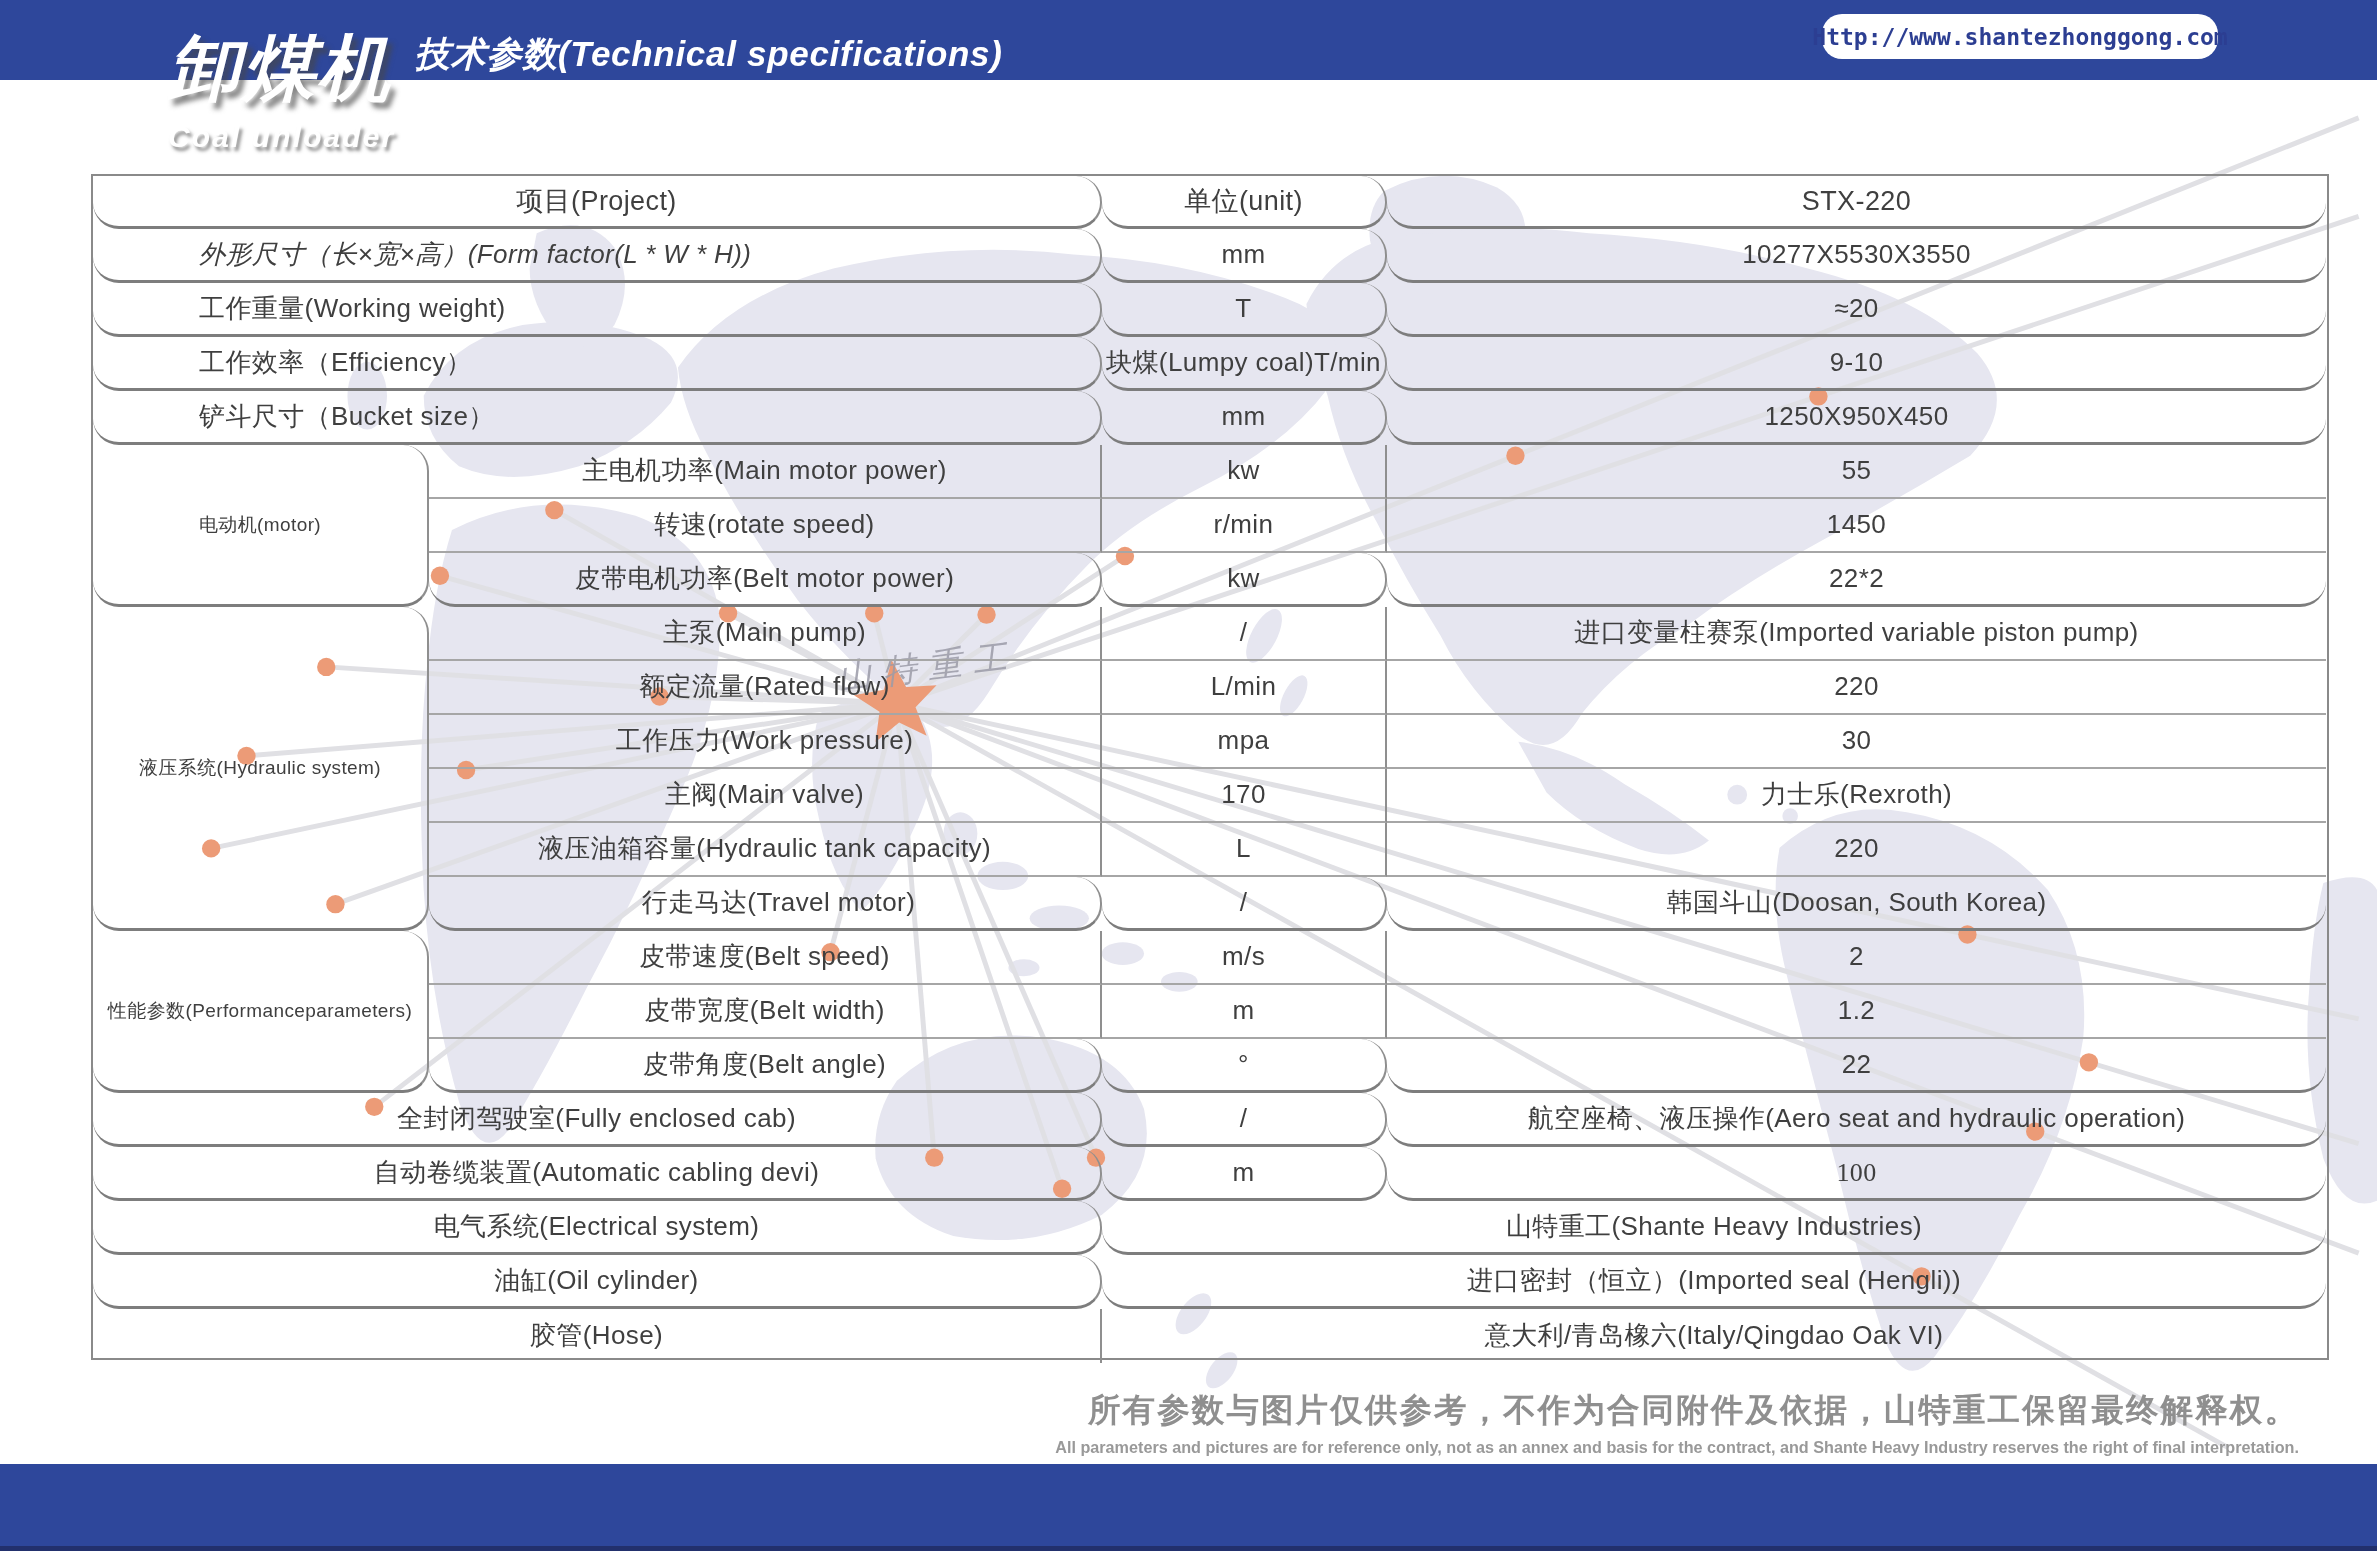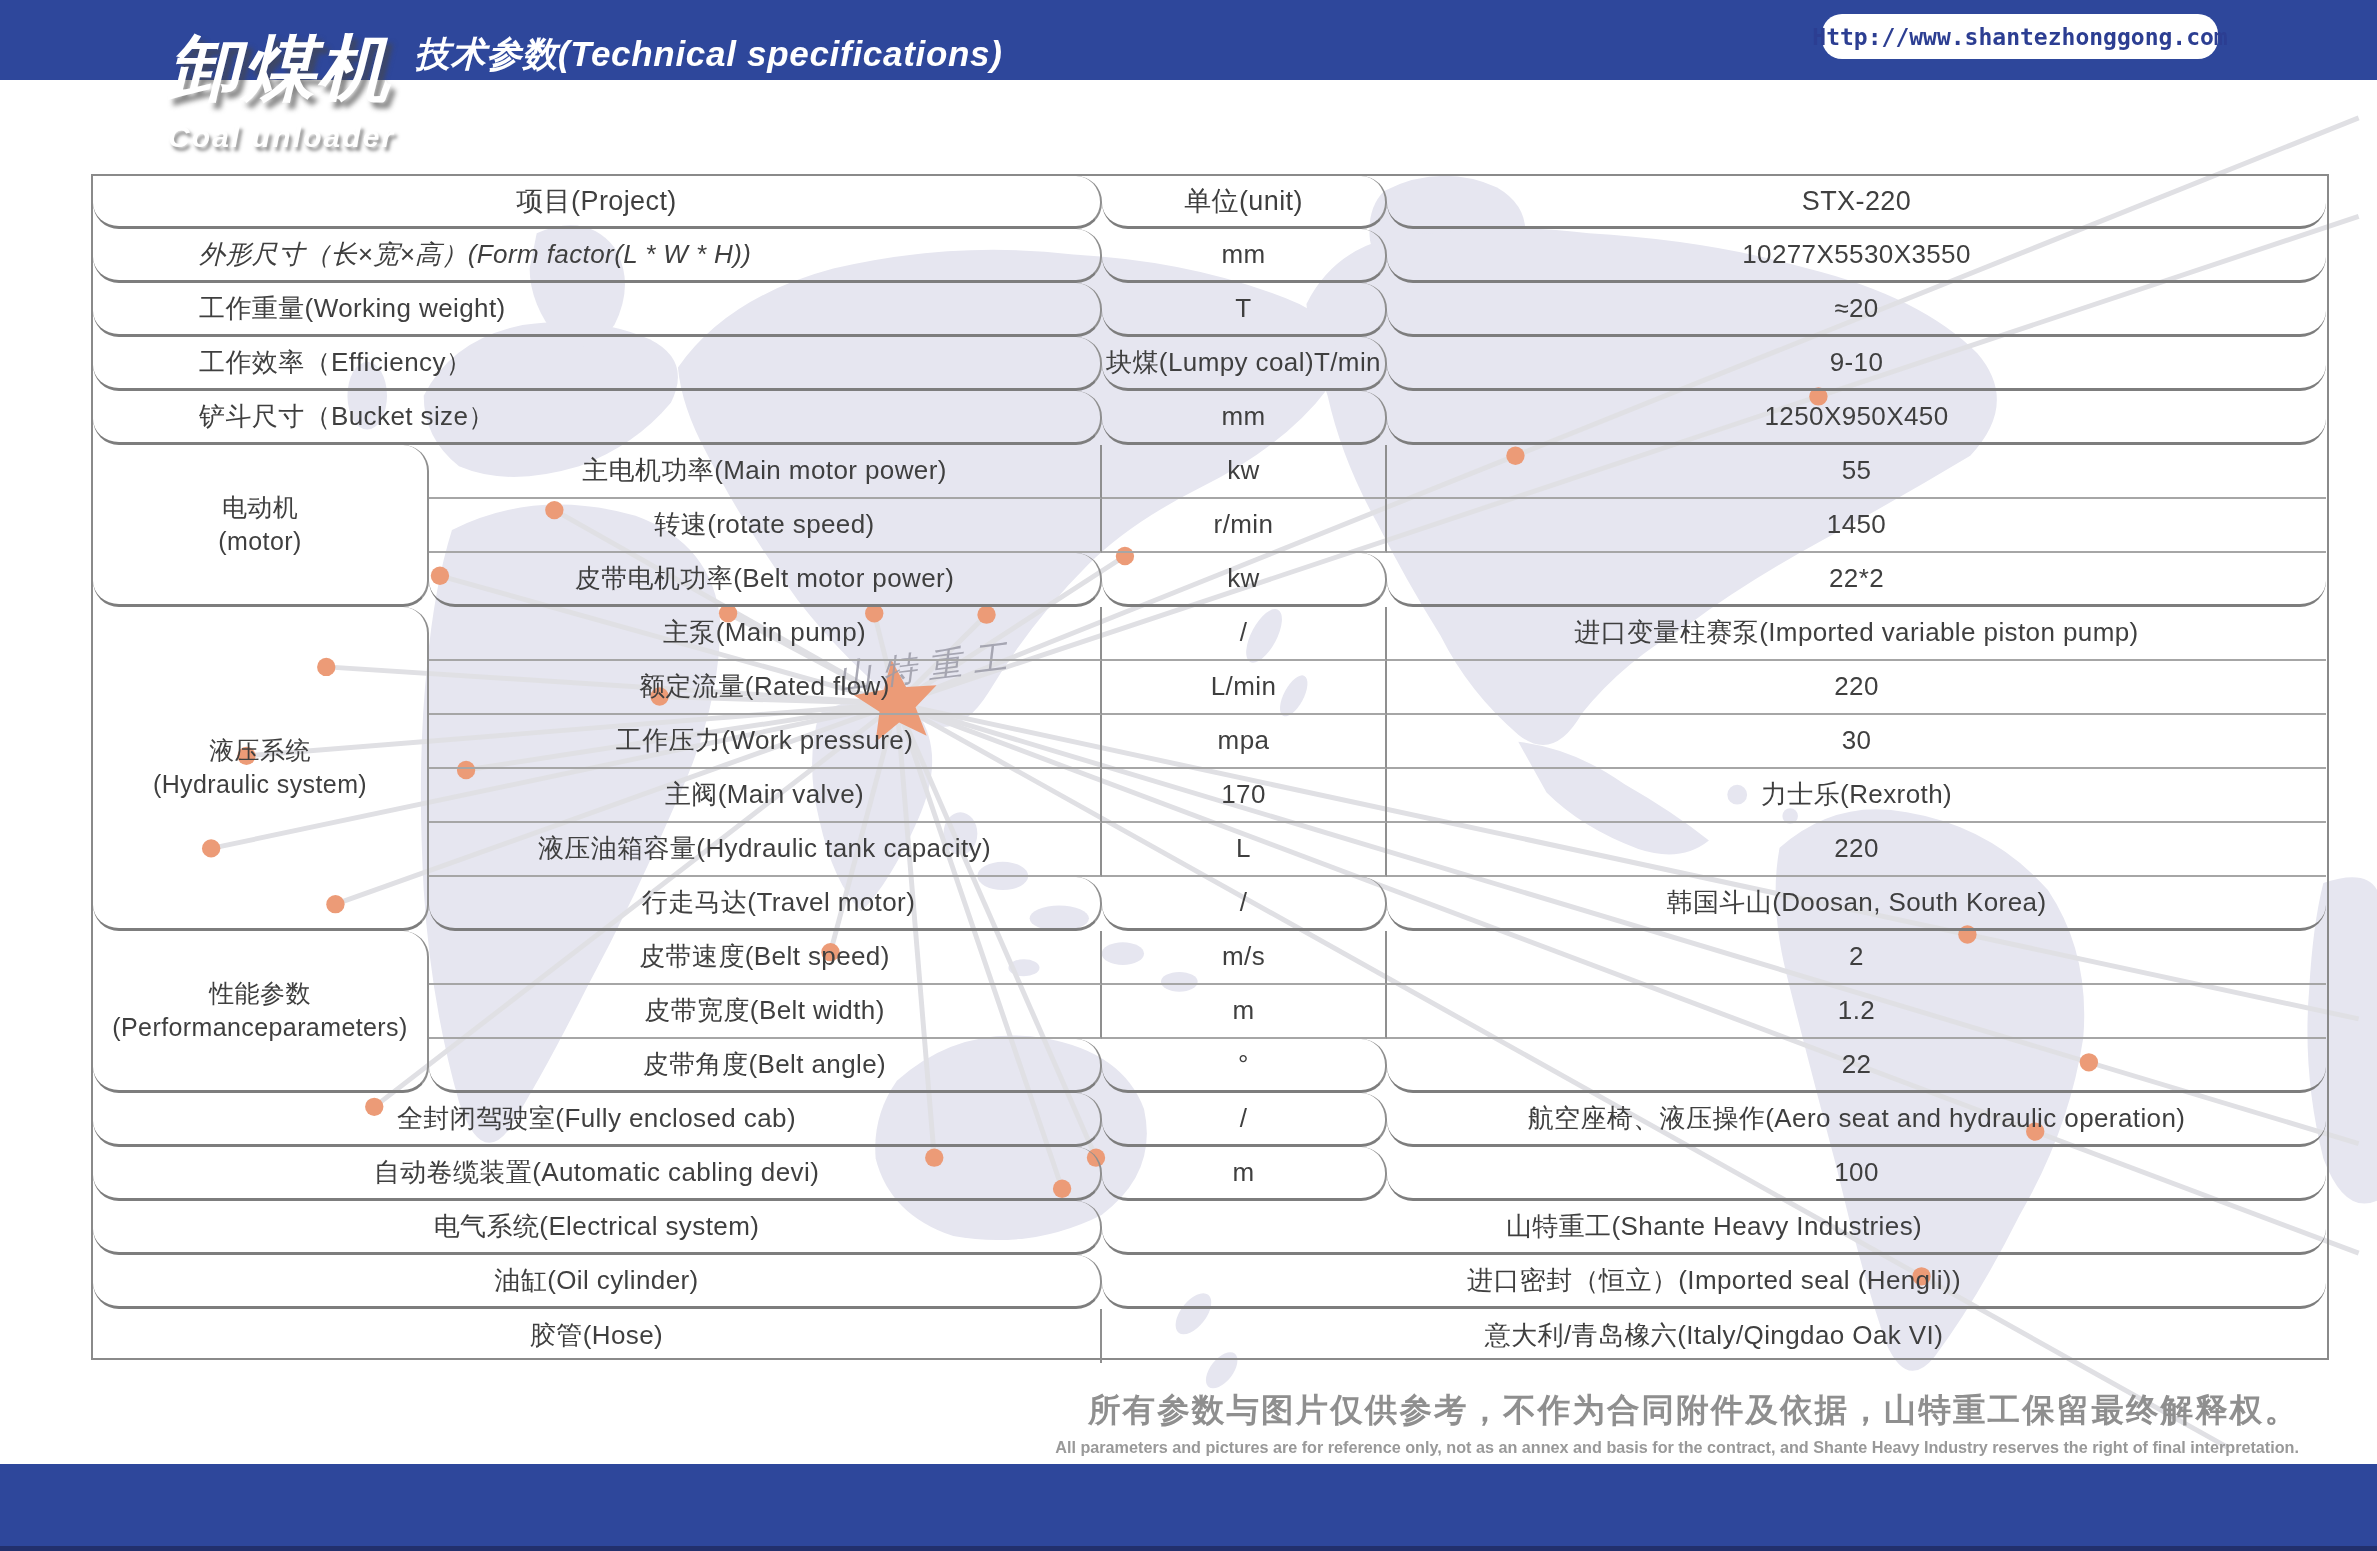--- a/index.html
+++ b/index.html
@@ -36,21 +36,21 @@
               box-sizing:border-box;border:2.8px solid #8a8a8a;display:grid;
               grid-template-columns:336px 673px 285px 939px;
               grid-template-rows:53px repeat(21,54px);background:transparent;}
   .c{box-sizing:border-box;display:flex;align-items:center;justify-content:center;text-align:center;
      font-size:26px;line-height:1.22;color:var(--txt);letter-spacing:0.4px;white-space:nowrap;}
   .br{border-right:2.1px solid var(--b-vert);}
   .bb{border-bottom:3.5px solid var(--b-major);border-radius:26px;}
   .bbm{border-bottom:2.1px solid var(--b-minor);}
   .lp{justify-content:flex-start;text-align:left;padding-left:106px;}
   .hdr{font-size:27px;}
-  .grp{flex-direction:column;font-size:25px;white-space:normal;line-height:1.35;}
+  .grp{font-size:19px;white-space:normal;line-height:1.35;}
 
   .disclaimer{position:absolute;right:78px;top:1389px;z-index:2;text-align:right;}
   .disc-cn{font-size:32.5px;font-weight:bold;color:var(--gray);letter-spacing:2.1px;white-space:nowrap;}
   .disc-en{font-size:16.2px;font-weight:bold;color:#999999;margin-top:5px;white-space:nowrap;}
 </style>
 </head>
 <body>
 
 <svg id="decor" width="2377" height="1552" viewBox="0 0 3366 2197">
   <g id="continents" fill="#e6e6f0">
@@ -205,21 +205,21 @@
     <div class="c br bbm" style="grid-area: 16 / 3 / auto / 4;">m</div>
     <div class="c bbm" style="grid-area: 16 / 4 / auto / 5;">1.2</div>
     <div class="c br bb" style="grid-area: 17 / 2 / auto / 3;">皮带角度(Belt angle)</div>
     <div class="c br bb" style="grid-area: 17 / 3 / auto / 4;">°</div>
     <div class="c bb" style="grid-area: 17 / 4 / auto / 5;">22</div>
     <div class="c br bb" style="grid-area: 18 / 1 / auto / 3;">全封闭驾驶室(Fully enclosed cab)</div>
     <div class="c br bb" style="grid-area: 18 / 3 / auto / 4;">/</div>
     <div class="c bb" style="grid-area: 18 / 4 / auto / 5;">航空座椅、液压操作(Aero seat and hydraulic operation)</div>
     <div class="c br bb" style="grid-area: 19 / 1 / auto / 3;">自动卷缆装置(Automatic cabling devi)</div>
     <div class="c br bb" style="grid-area: 19 / 3 / auto / 4;">m</div>
-    <div class="c bb" style="grid-area: 19 / 4 / auto / 5;">100</div>
+    <div class="c bb" style="grid-area: 19 / 4 / auto / 5; font-family: Liberation Serif, serif;">100</div>
     <div class="c br bb" style="grid-area: 20 / 1 / auto / 3;">电气系统(Electrical system)</div>
     <div class="c bb" style="grid-area: 20 / 3 / auto / 5;">山特重工(Shante Heavy Industries)</div>
     <div class="c br bb" style="grid-area: 21 / 1 / auto / 3;">油缸(Oil cylinder)</div>
     <div class="c bb" style="grid-area: 21 / 3 / auto / 5;">进口密封（恒立）(Imported seal (Hengli))</div>
     <div class="c br " style="grid-area: 22 / 1 / auto / 3;">胶管(Hose)</div>
     <div class="c " style="grid-area: 22 / 3 / auto / 5;">意大利/青岛橡六(Italy/Qingdao Oak VI)</div>
   </div>
 
 <div class="disclaimer">
   <div class="disc-cn">所有参数与图片仅供参考，不作为合同附件及依据，山特重工保留最终解释权。</div>

